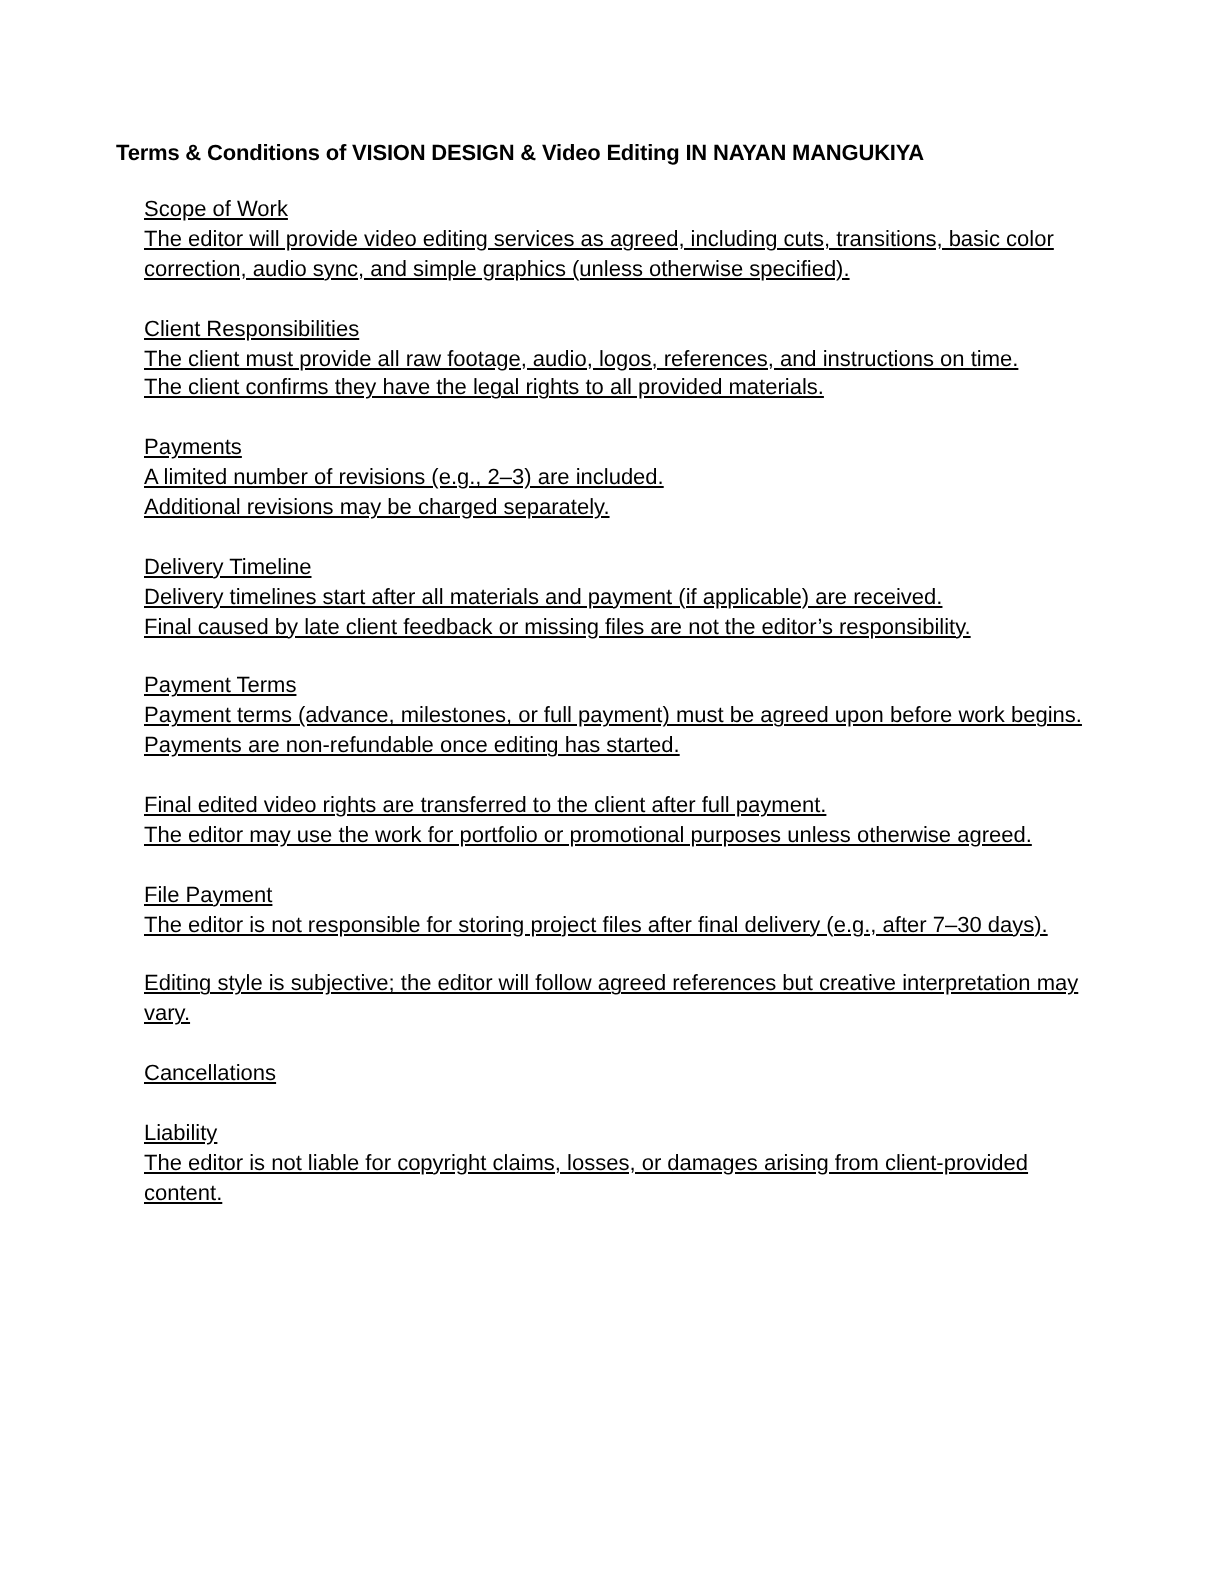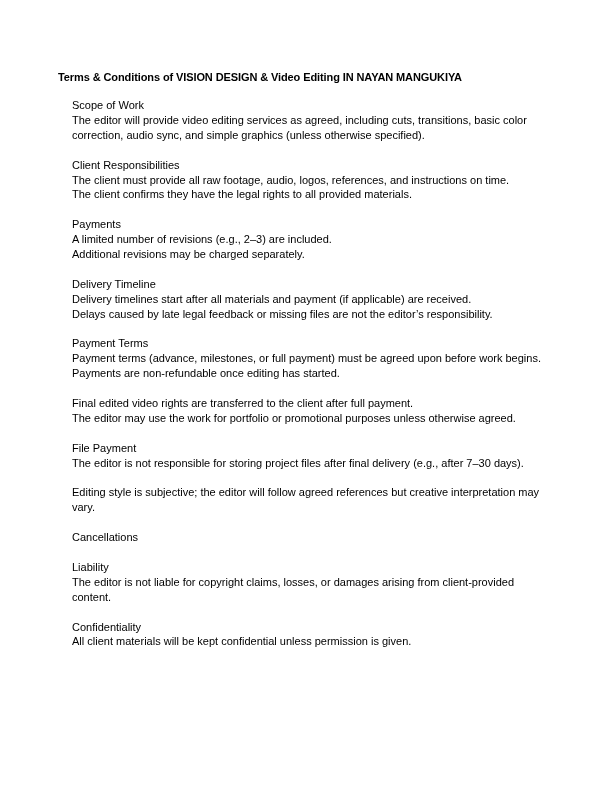--- a/index.html
+++ b/index.html
@@ -11,21 +11,21 @@
       font-size: 11px; line-height: 14.9px;
     }
     .title {
       position: absolute; top: 70px; left: 0; width: 520px;
       text-align: center; font-weight: bold; font-size: 11px;
       letter-spacing: -0.1px;
     }
     .content {
       position: absolute; left: 72px; top: 98px; width: 470px;
     }
-    .section { margin: 0 0 14.9px 0; }
+    .section { margin: 0 0 14.9px 0; text-decoration: underline; }
     .section-heading, .section-line { display: block; white-space: normal; }
   </style>
 </head>
 <body>
 
 <div class="page">
   <div class="title">Terms &amp; Conditions of VISION DESIGN &amp; Video Editing IN NAYAN MANGUKIYA</div>
 
   <div class="content">
 
@@ -42,21 +42,21 @@
 
     <div class="section">
       <span class="section-heading">Payments</span>
       <span class="section-line">A limited number of revisions (e.g., 2–3) are included.</span>
       <span class="section-line">Additional revisions may be charged separately.</span>
     </div>
 
     <div class="section">
       <span class="section-heading">Delivery Timeline</span>
       <span class="section-line">Delivery timelines start after all materials and payment (if applicable) are received.</span>
-      <span class="section-line">Delays caused by late legal feedback or missing files are not the editor’s responsibility.</span>
+      <span class="section-line">Final caused by late client feedback or missing files are not the editor’s responsibility.</span>
     </div>
 
     <div class="section">
       <span class="section-heading">Payment Terms</span>
       <span class="section-line">Payment terms (advance, milestones, or full payment) must be agreed upon before work begins.</span>
       <span class="section-line">Payments are non-refundable once editing has started.</span>
     </div>
 
     <div class="section">
       <span class="section-line">Final edited video rights are transferred to the client after full payment.</span>
@@ -74,19 +74,15 @@
 
     <div class="section">
       <span class="section-heading">Cancellations</span>
     </div>
 
     <div class="section">
       <span class="section-heading">Liability</span>
       <span class="section-line">The editor is not liable for copyright claims, losses, or damages arising from client-provided content.</span>
     </div>
 
-    <div class="section">
-      <span class="section-heading">Confidentiality</span>
-      <span class="section-line">All client materials will be kept confidential unless permission is given.</span>
-    </div>
 
   </div>
 </div>
 
 </body></html>

